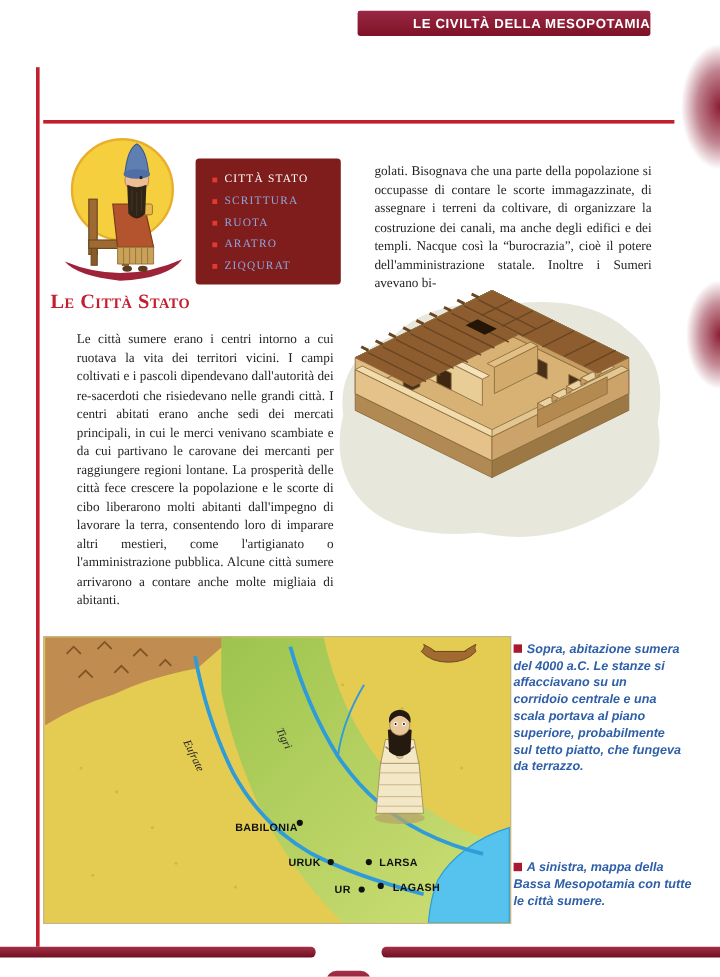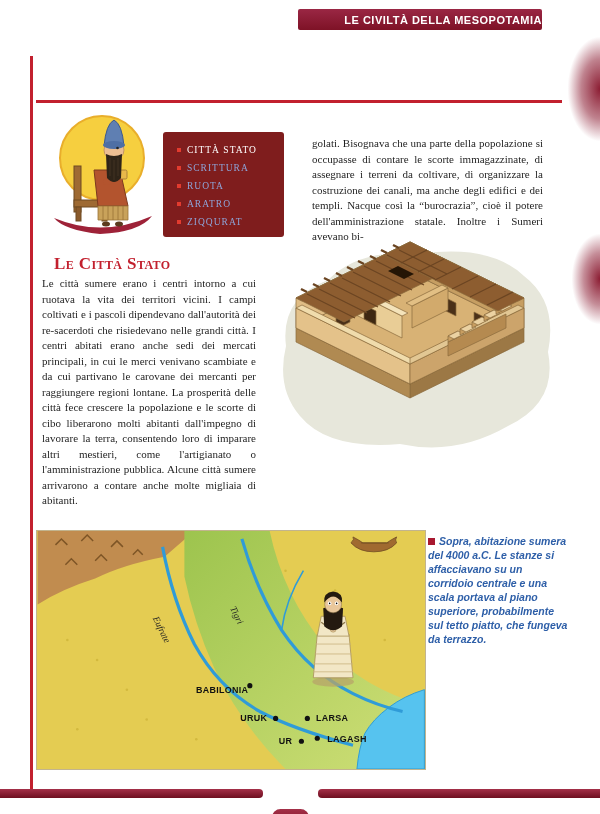--- a/index.html
+++ b/index.html
@@ -28,23 +28,23 @@
   .topic{display:flex;align-items:center;gap:6px;margin:0 0 8px 0;
     font-size:9.5px;letter-spacing:1px;color:#8ea4d8;font-family:"Liberation Serif",serif;}
   .topic .tbullet{width:4px;height:4px;background:#e23b2e;flex:0 0 auto;}
   .topic.active span.lbl{color:#ffffff;}
 
   
   .body-text{font-size:11px;line-height:15.5px;color:#1f1f1f;text-align:justify;hyphens:auto;}
   p{margin:16px;}
   .col-right-top{position:absolute;left:296px;top:120px;width:263px;}
   .wrapline{text-align:right;}
-  .sec-head{position:absolute;left:38px;top:238px;margin:16px;font-variant:small-caps;
+  .sec-head{position:absolute;left:38px;top:238px;margin:4px;font-variant:small-caps;
     font-size:17px;font-weight:600;color:#c2202e;letter-spacing:.4px;font-family:Liberation Serif, serif;}
-  .col-left{position:absolute;left:26px;top:260px;width:246px;}
+  .col-left{position:absolute;left:48px;top:260px;width:246px;}
   .after-house{position:absolute;left:296px;top:464px;width:263px;}
 
   
   .king-svg{position:absolute;left:40px;top:108px;width:125px;height:130px;}
   .house-svg{position:absolute;left:252px;top:236px;width:315px;height:226px;}
   .map-frame{position:absolute;left:36px;top:530px;width:390px;height:240px;
     border:1px solid #c2b48e;box-sizing:border-box;background:#e4cc52;}
   .map-frame svg{display:block;width:100%;height:100%;}
   .city-label{font:700 9px "Liberation Sans",sans-serif;fill:#111;letter-spacing:.3px;}
   .river-label{font:italic 9.5px "Liberation Serif",serif;fill:#222;}
@@ -238,20 +238,23 @@
       <g transform="translate(316,6)">
         <path d="M0,6 Q4,2 2,0 Q8,3 12,6 L36,6 Q40,3 46,0 Q44,3 46,6 Q38,15 23,15 Q8,15 0,6 Z" fill="#a06a30" stroke="#6e4a22" stroke-width="0.8"></path>
         <path d="M10,6 L38,6" stroke="#6e4a22" stroke-width="0.8"></path>
       </g>
     </svg>
   </div>
 
   <div class="caption cap-house">
     <span class="cap-sq"></span><span>Sopra, abitazione sumera del 4000 a.C. Le stanze si affacciavano su un corridoio centrale e una scala portava al piano superiore, probabilmente sul tetto piatto, che fungeva da terrazzo.</span>
   </div>
+  <div class="caption cap-map">
+    <span class="cap-sq"></span><span>A sinistra, mappa della Bassa Mesopotamia con tutte le città sumere.</span>
+  </div>
 
   <div class="foot-bar foot-left"></div>
   <div class="foot-bar foot-right"></div>
   <div class="page-pill">
     <span>13</span>
   </div>
 
 </div>
 
 </body></html>

